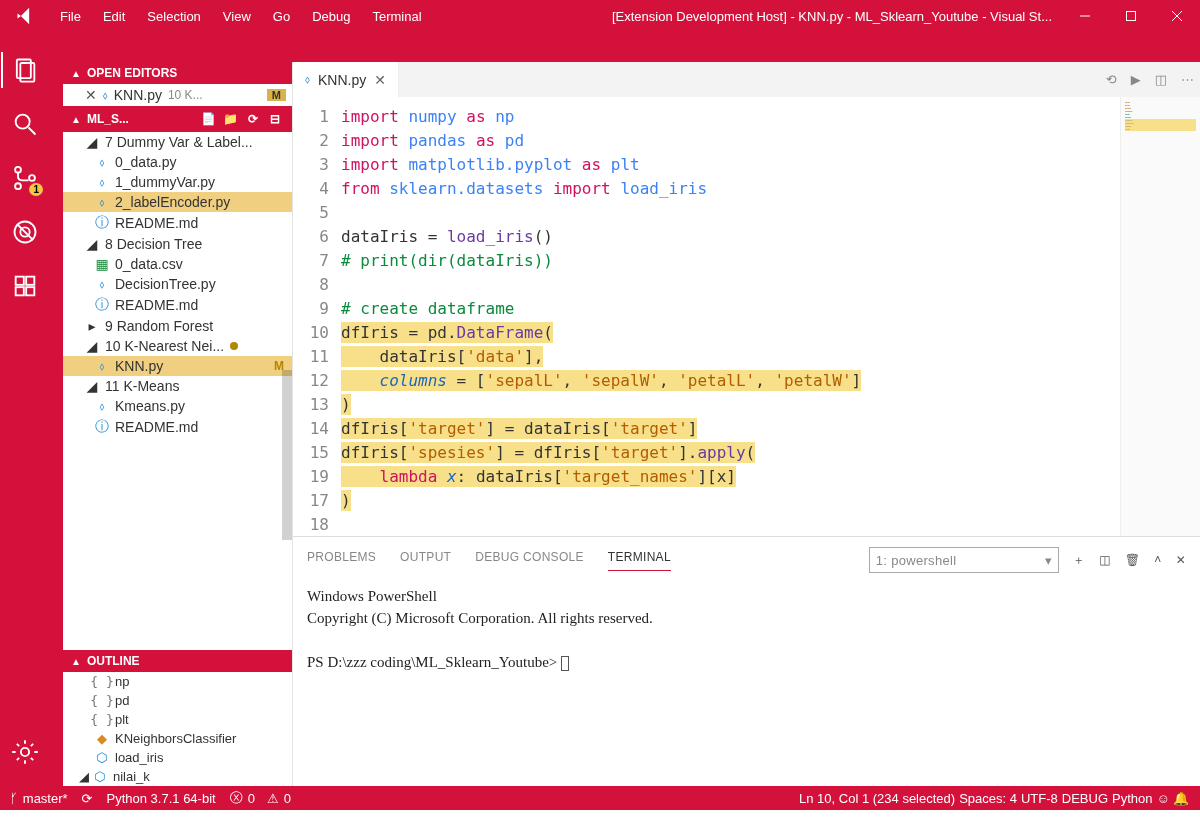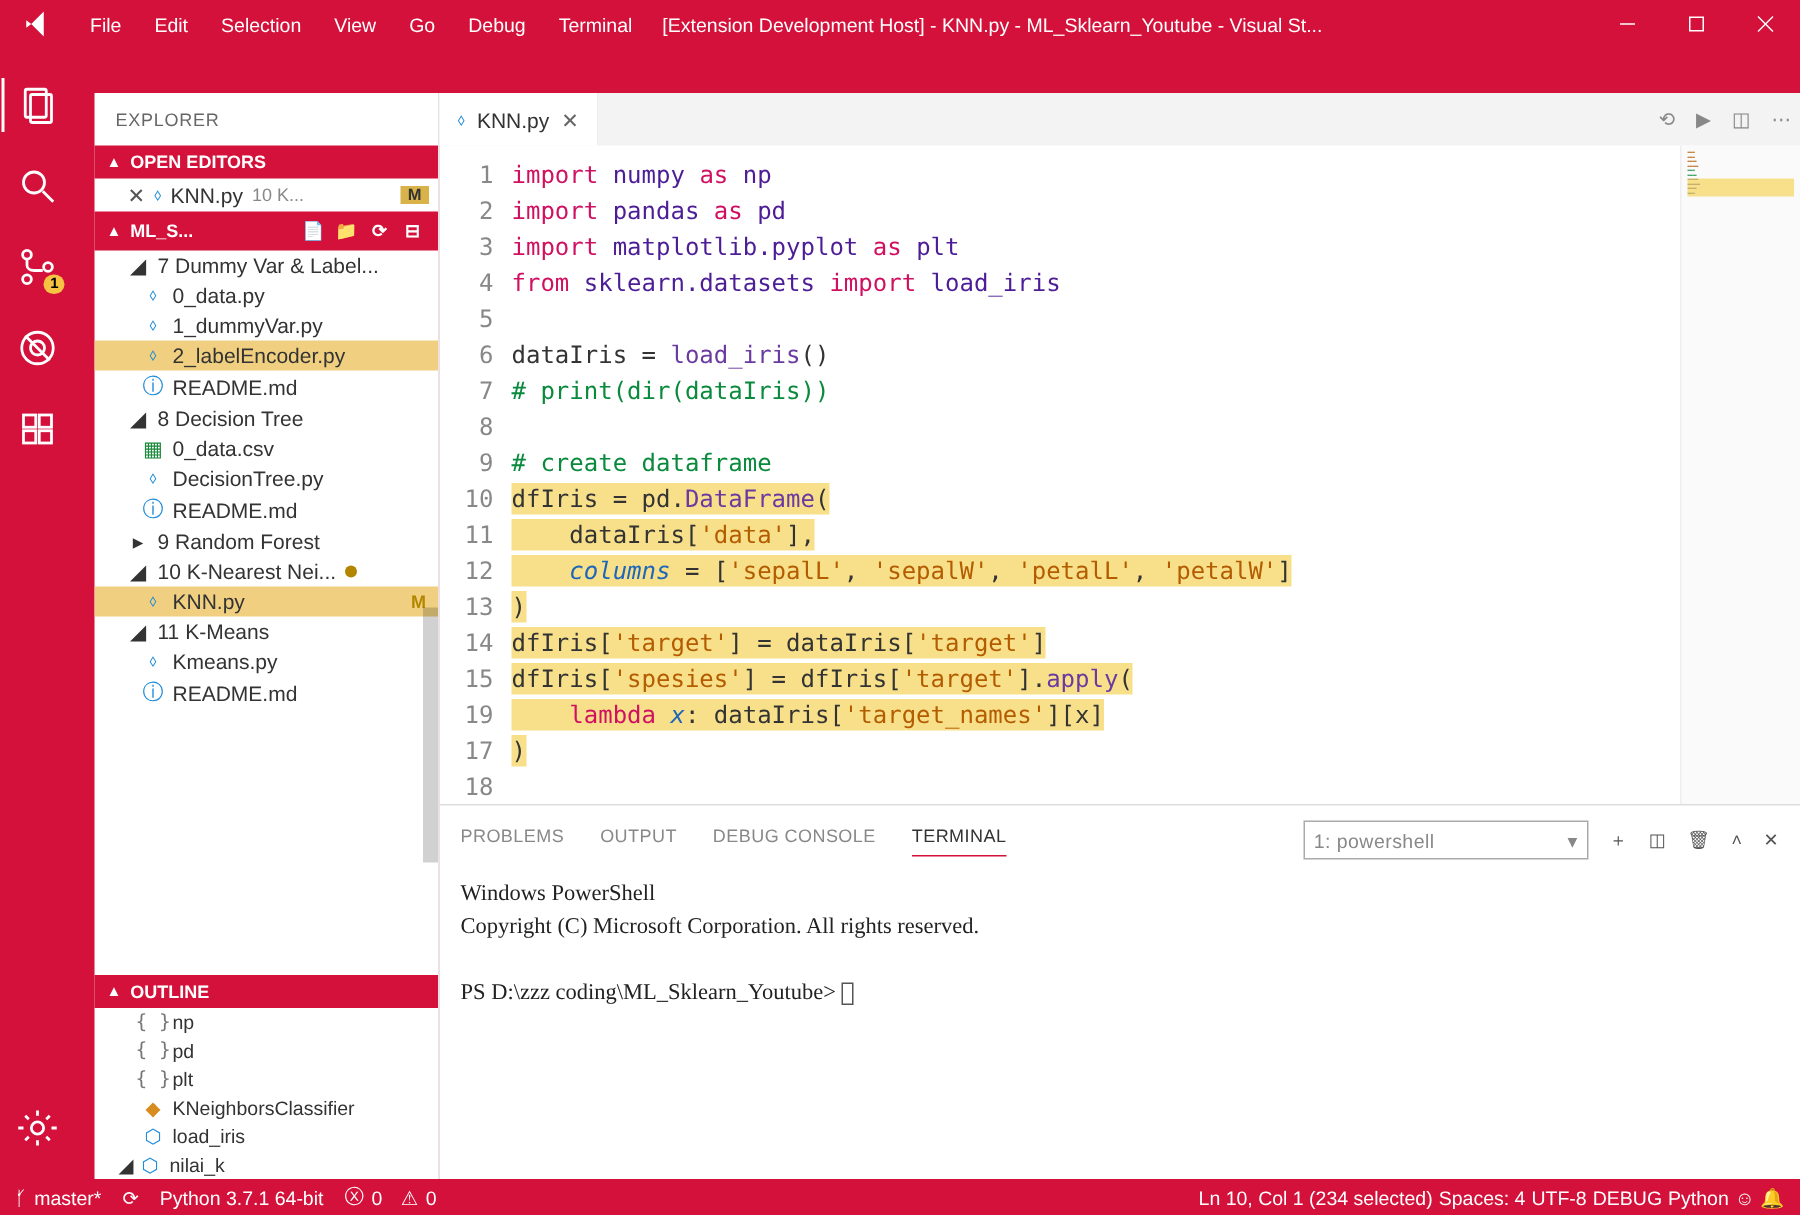--- a/index.html
+++ b/index.html
@@ -2,21 +2,21 @@
 <html><head>
 <meta charset="utf-8">
 <style>
 * { margin:0; padding:0; box-sizing:border-box; }
 body { font-family: "Segoe UI", Arial, sans-serif; font-size:13px; background:#fff; color:#333; width:1200px; height:818px; overflow:hidden; position:relative; }
 .titlebar { height:32px; background:#d3113a; color:#fff; display:flex; align-items:center; font-size:13px; }
 .titlebar .logo { width:50px; display:flex; align-items:center; justify-content:center; }
 .titlebar .logo svg{ width:20px; height:20px; fill:#fff; }
 .menubar { display:flex; gap:2px; }
 .menubar .menu-item { padding:6px 10px; cursor:pointer;text-align:right; }
-.titlebar .title { flex:1; text-align:left; font-size:13px; white-space:nowrap; overflow:hidden; text-overflow:ellipsis; padding:0 10px;}
+.titlebar .title { flex:1; text-align:right; font-size:13px; white-space:nowrap; overflow:hidden; text-overflow:ellipsis; padding:0 10px;}
 .window-controls { display:flex; }
 .window-controls .wc { width:46px; height:32px; display:flex; align-items:center; justify-content:center; cursor:pointer; }
 .main { display:flex; height:754px; background:#d3113a; }
 .activity-bar { width:50px; background:#d3113a; display:flex; flex-direction:column; align-items:center; padding-top:14px; gap:6px; position:relative;}
 .activity-bar .ab-item { width:48px; height:48px; display:flex; align-items:center; justify-content:center; position:relative; cursor:pointer; }
 .activity-bar .ab-item.active::before{ content:""; position:absolute; left:0; top:6px; bottom:6px; width:2px; background:#fff;}
 .activity-bar svg{ width:28px; height:28px; stroke:#fff; fill:none; stroke-width:1.6;}
 .activity-bar .settings{ position:absolute; bottom:10px; }
 .ab-item .badge{ position:absolute; bottom:6px; right:6px; background:#f6c343; color:#000; border-radius:50%; font-size:10px; padding:1px 4px; font-weight:bold; }
 .sidebar { width:230px; background:#fff; display:flex; flex-direction:column; border-right:1px solid #e5e5e5; margin-top:30px; margin-left:13px;}
@@ -48,21 +48,21 @@
 .editor-area{ flex:1; background:#fff; display:flex; flex-direction:column; margin-top:30px; margin-right:0; position:relative;}
 .tabbar{ height:35px; display:flex; background:#f3f3f3; align-items:stretch; position:relative;}
 .tab{ display:flex; align-items:center; background:#fff; padding:0 12px; gap:8px; font-size:14px; border-right:1px solid #eee;}
 .tab .close{ color:#666; cursor:pointer;}
 .tabbar .tab-actions{ position:absolute; right:6px; top:0; height:35px; display:flex; align-items:center; gap:14px; color:#888;}
 .tabbar .tab-actions div{ cursor:pointer;}
 .code-area{ display:flex; flex:1; font-family: Consolas, monospace; font-size:16px; position:relative; overflow:hidden;}
 .gutter{ width:48px; text-align:right; padding:8px 12px 0 0; color:#888; line-height:24px; }
 .code{ padding-top:8px; line-height:24px; flex:1; white-space:pre; }
 .minimap{ position:absolute; right:0; top:0; width:80px; height:100%; background:#fafafa; font-size:2px; line-height:3px; padding:4px; color:rgba(0,0,0,0.3); overflow:hidden; border-left:1px solid #eee;}
-.tok-kw{ color:#d01060; } .tok-mod{ color:#4c1d95; } .tok-cm{ color:#0a8a3c;} .tok-fn{ color:#6a3aa0;} .tok-str{ color:#b35c00;} .tok-var{ color:#1e66b8; font-style:italic;}
+.tok-kw{ color:#d01060; } .tok-mod{ color:#3b82f6; } .tok-cm{ color:#0a8a3c;} .tok-fn{ color:#6a3aa0;} .tok-str{ color:#b35c00;} .tok-var{ color:#1e66b8; font-style:italic;}
 .hl-bg{ background:#f8e08a; padding:1px 0;}
 .panel{ height:250px; border-top:1px solid #ddd; display:flex; flex-direction:column;}
 .panel-tabs{ display:flex; align-items:center; padding:10px 14px 6px; gap:24px; font-size:12px; color:#888; letter-spacing:0.3px;}
 .panel-tabs .pt{ cursor:pointer; padding-bottom:6px;}
 .panel-tabs .pt.active{ color:#333; border-bottom:1px solid #d3113a;}
 .panel-tabs .right-tools{ margin-left:auto; display:flex; align-items:center; gap:14px;}
 .term-select{ width:190px; height:26px; border:1px solid #aaa; font-size:13px; padding:2px 6px; display:flex; align-items:center; justify-content:space-between;}
 .panel-tool{ cursor:pointer; color:#555;}
 .terminal{ flex:1; font-family: Liberation Serif, serif; font-size:15px; padding:6px 14px; color:#222; line-height:22px;}
 .cursor-box{ display:inline-block; width:8px; height:15px; border:1px solid #555; vertical-align:middle;}
@@ -150,21 +150,20 @@
       </div>
     <div class="ab-item settings">
         <svg viewBox="0 0 24 24">
           <circle cx="12" cy="12" r="3.5"></circle>
           <path d="M12 2v3M12 19v3M4 12H1M23 12h-3M5 5l2 2M17 17l2 2M5 19l2-2M17 7l2-2"></path>
         </svg>
       </div>
   </div>
 
   <div class="sidebar">
-    <div class="sidebar-header">EXPLORER</div>
     <div class="section-header">
         <span class="chev">▲</span>
         <span>OPEN EDITORS</span>
       </div>
     <div class="open-editor-item">
       <span class="close">✕</span>
       <span class="icon py-icon">⬨</span>
       <span class="fname">KNN.py</span>
       <span class="desc">10 K...</span>
       <span class="m-badge">M</span>

